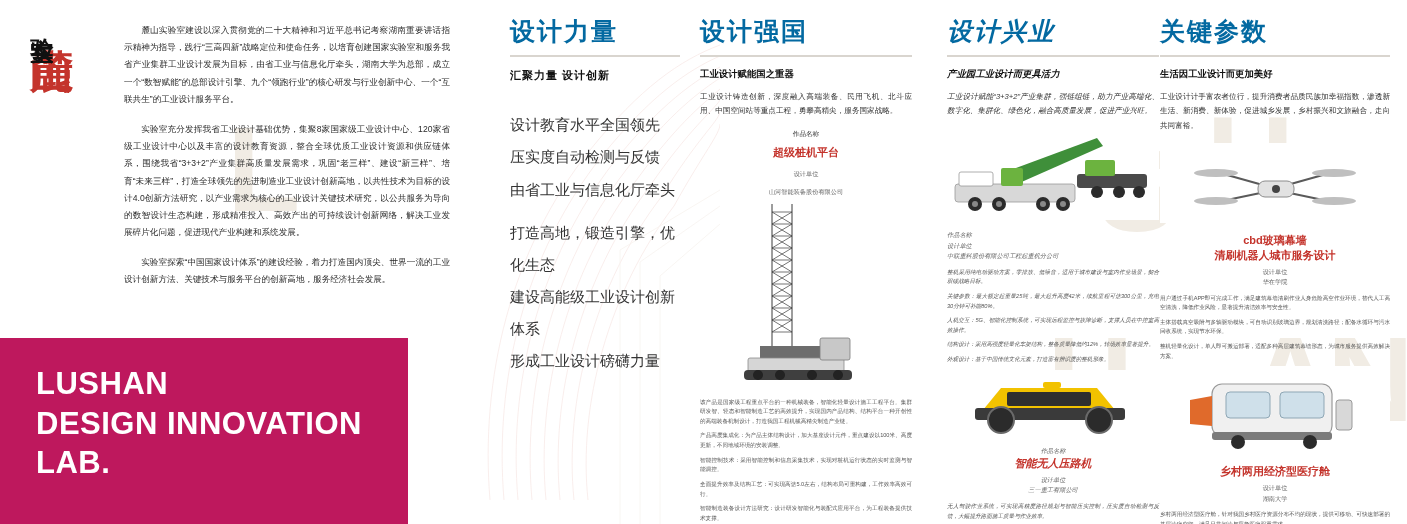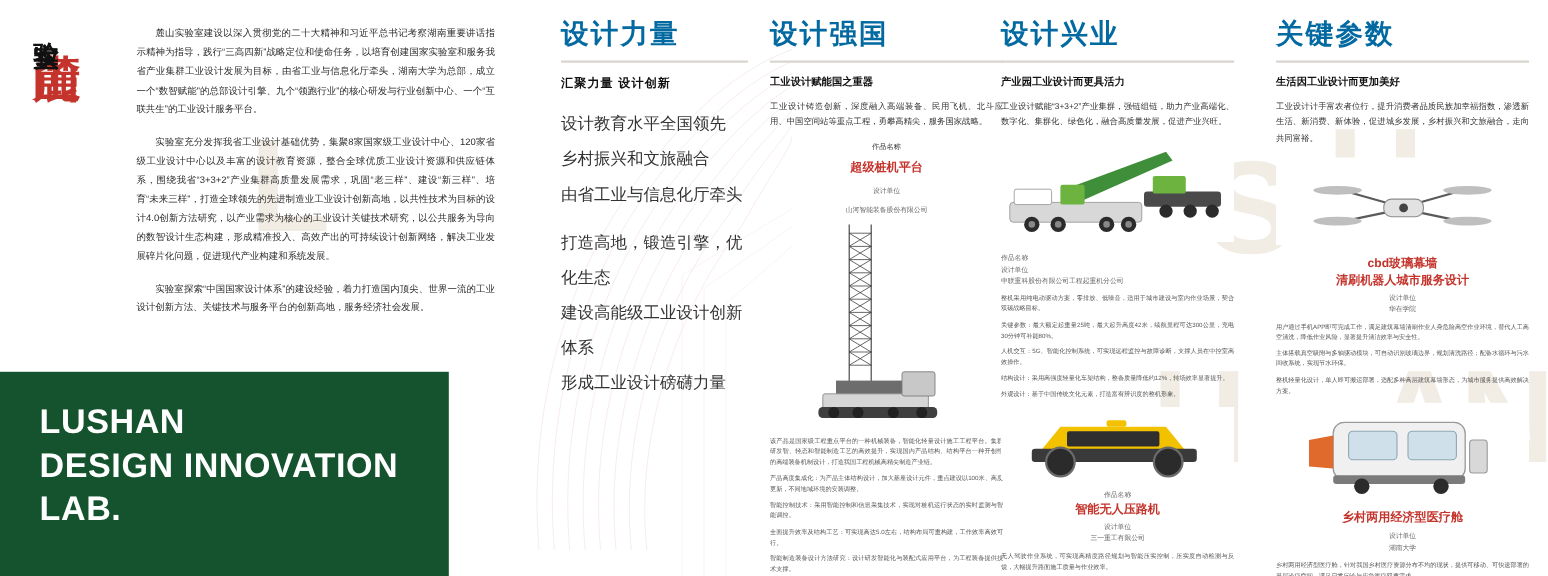--- a/index.html
+++ b/index.html
@@ -32,38 +32,38 @@
   .seal .cn-sub{
     margin-top:6px;color:#111;font-weight:bold;font-size:23px;line-height:1.15;
     font-family:"Liberation Serif",serif;writing-mode:vertical-rl;text-orientation:upright;
   }
   .intro{position:absolute;left:124px;top:22px;width:326px;}
   .intro p{
     margin:0 0 13px 0;font-size:8.6px;line-height:2.0;color:#2b2b2b;
     text-align:justify;text-indent:2em;
   }
   .red-band{
-    position:absolute;left:0;bottom:0;width:408px;height:186px;background:#14532d;
+    position:absolute;left:0;bottom:0;width:408px;height:186px;background:#be185d;
   }
   .red-band .en{
     position:absolute;left:36px;top:26px;color:#fff;font-weight:bold;
     font-size:31px;line-height:1.28;letter-spacing:.5px;
   }
 
   
   .panel{position:absolute;top:18px;height:492px;}
   .panel.p1{left:510px;width:170px;}
   .panel.p2{left:700px;width:212px;}
-  .panel.p3{left:910px;width:212px;}
+  .panel.p3{left:947px;width:212px;font-style:italic;}
   .panel.p4{left:1160px;width:230px;}
 
   .ph{font-size:25px;font-weight:bold;color:#0369a1;letter-spacing:2px;
       font-family:"Liberation Serif",serif;line-height:1.1;}
   .ph-rule{width:100%;height:2px;background:#d9d5cf;margin:9px 0 11px 0;}
-  .ph-sub{font-size:11px;font-weight:bold;color:#111;margin-bottom:14px;letter-spacing:1px;}
+  .ph-sub{font-size:11px;font-weight:bold;color:#111;margin-bottom:26px;letter-spacing:1px;}
   .ph-sub2{font-size:9.4px;font-weight:bold;color:#111;margin-bottom:9px;}
   .body-s{font-size:7.6px;line-height:1.95;color:#333;text-align:justify;}
   .body-s p{margin:0 0 9px 0;}
   .p1 .lines{font-size:15px;line-height:2.1;color:#333;}
   .p1 .lines div{margin-bottom:1px;}
   .p1 .gap{height:11px;}
 
   
   .work{margin-top:10px;}
   .work .title-red{font-size:11px;font-weight:bold;color:#c4342c;line-height:1.35;margin-bottom:4px;}
@@ -135,21 +135,21 @@
 LAB.</div>
     </div>
   </div>
 
   <div class="panel p1">
     <div class="ph">设计力量</div>
     <div class="ph-rule"></div>
     <div class="ph-sub">汇聚力量  设计创新</div>
     <div class="lines">
       <div>设计教育水平全国领先</div>
-      <div>乡村振兴和文旅融合</div>
+      <div>压实度自动检测与反馈</div>
       <div>由省工业与信息化厅牵头</div>
     </div>
     <div class="gap"></div>
     <div class="lines">
       <div>打造高地，锻造引擎，优化生态</div>
       <div>建设高能级工业设计创新体系</div>
       <div>形成工业设计磅礴力量</div>
     </div>
   </div>
 

